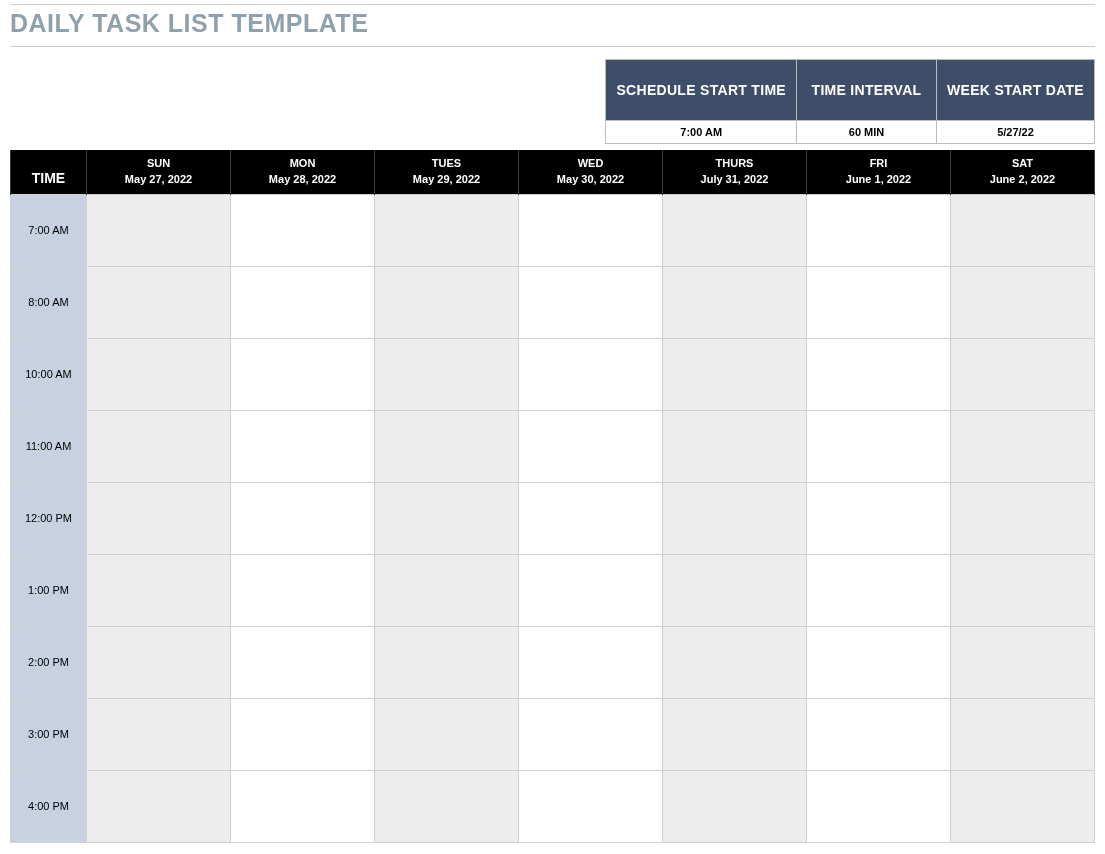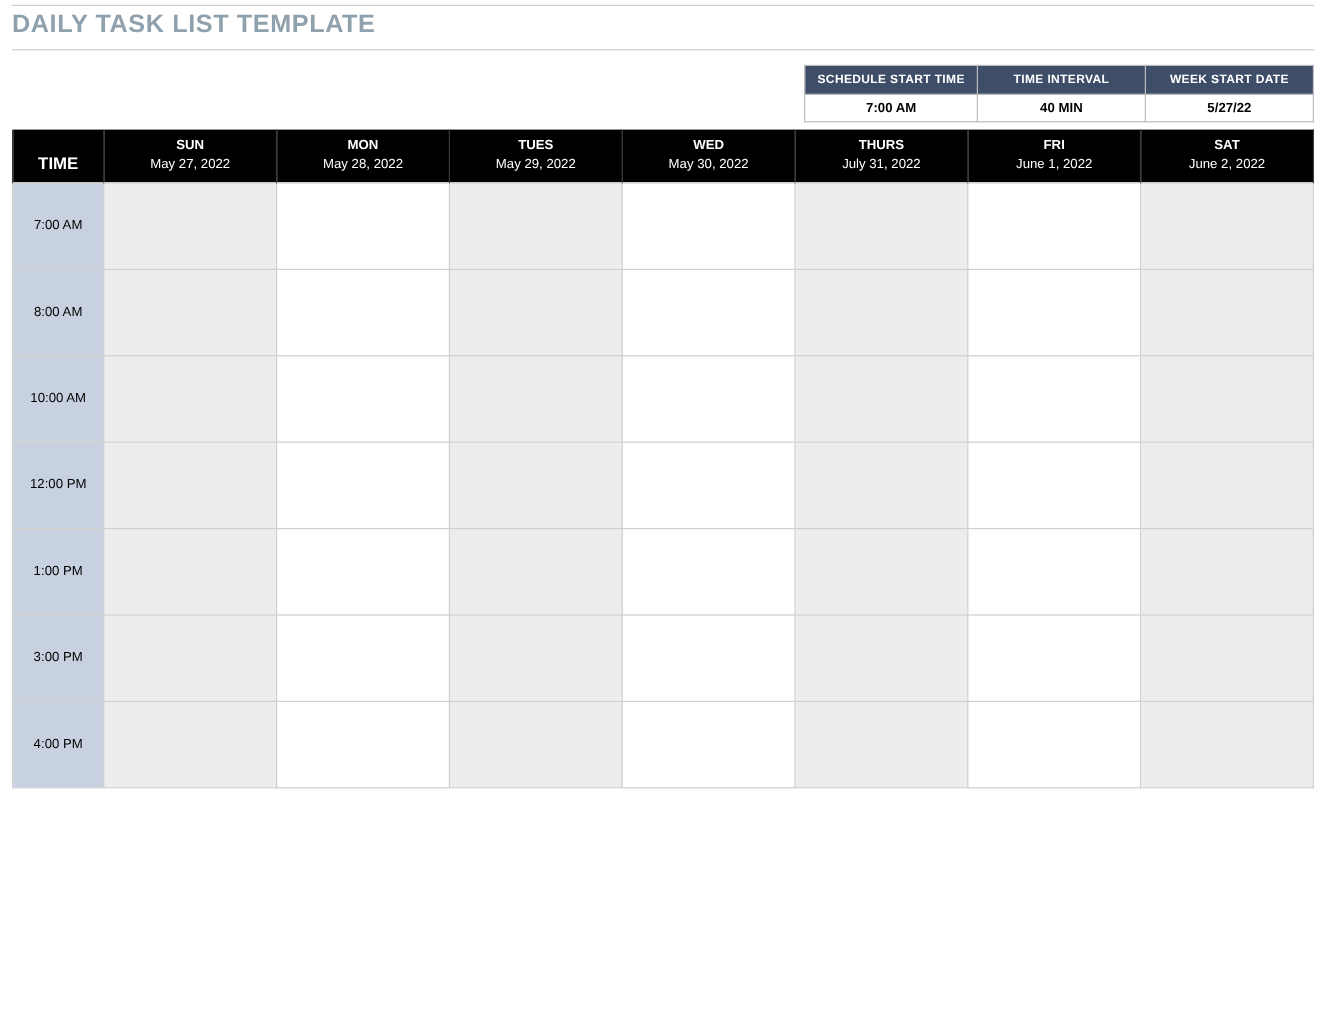--- a/index.html
+++ b/index.html
@@ -6,42 +6,42 @@
     box-sizing: border-box;
     margin: 0;
     padding: 0;
   }
   body {
     font-family: Arial, Helvetica, sans-serif;
     background: #ffffff;
     padding: 4px 10px;
   }
   .page-title {
-    font-size: 21px;
+    font-size: 25px;
     font-weight: 800;
     color: #8fa1ad;
     letter-spacing: 0.5px;
     padding: 4px 0 8px 0;
     border-top: 1px solid #ccc;
     border-bottom: 1px solid #ccc;
   }
   .settings-row {
     display: flex;
     justify-content: flex-end;
     margin: 12px 0 6px 0;
   }
   .settings-table {
     border-collapse: collapse;
   }
   .settings-table th {
     background: #3e4e69;
     color: #ffffff;
-    font-size: 10px;
-    font-weight: 700;
-    padding: 6px 10px;
+    font-size: 14px;
+    font-weight: 700;
+    padding: 22px 10px;
     border: 1px solid #bcbcbc;
     text-align: center;
     letter-spacing: 0.3px;
     margin-left: 23px;
   }
   .settings-table td {
     font-size: 11px;
     font-weight: 700;
     text-align: center;
     padding: 5px 10px;
@@ -87,39 +87,39 @@
     width: 76px;
   }
   .schedule-table td.shaded {
     background: #ededed;
   }
   .day-name {
     display: block;
   }
   .day-date {
     display: block;
-    font-weight: 400;
+    font-weight: 700;
   }
 </style>
 </head>
 <body>
 
 <h1 class="page-title">DAILY TASK LIST TEMPLATE</h1>
 
 <div class="settings-row">
   <table class="settings-table">
     <tbody>
         <tr>
       <th>SCHEDULE START TIME</th>
       <th>TIME INTERVAL</th>
       <th>WEEK START DATE</th>
     </tr>
     <tr>
       <td>7:00 AM</td>
-      <td>40 MIN</td>
+      <td>60 MIN</td>
       <td>5/27/22</td>
     </tr>
   </tbody>
     </table>
 </div>
 
 <table class="schedule-table">
   <thead>
     <tr>
       <th class="time-head">TIME</th>
@@ -178,31 +178,51 @@
         <td class="time-cell">10:00 AM</td>
         <td class="shaded"></td>
         <td></td>
         <td class="shaded"></td>
         <td></td>
         <td class="shaded"></td>
         <td></td>
         <td class="shaded"></td>
       </tr>
       <tr>
+        <td class="time-cell">11:00 AM</td>
+        <td class="shaded"></td>
+        <td></td>
+        <td class="shaded"></td>
+        <td></td>
+        <td class="shaded"></td>
+        <td></td>
+        <td class="shaded"></td>
+      </tr>
+      <tr>
         <td class="time-cell">12:00 PM</td>
         <td class="shaded"></td>
         <td></td>
         <td class="shaded"></td>
         <td></td>
         <td class="shaded"></td>
         <td></td>
         <td class="shaded"></td>
       </tr>
       <tr>
         <td class="time-cell">1:00 PM</td>
+        <td class="shaded"></td>
+        <td></td>
+        <td class="shaded"></td>
+        <td></td>
+        <td class="shaded"></td>
+        <td></td>
+        <td class="shaded"></td>
+      </tr>
+      <tr>
+        <td class="time-cell">2:00 PM</td>
         <td class="shaded"></td>
         <td></td>
         <td class="shaded"></td>
         <td></td>
         <td class="shaded"></td>
         <td></td>
         <td class="shaded"></td>
       </tr>
       <tr>
         <td class="time-cell">3:00 PM</td>

